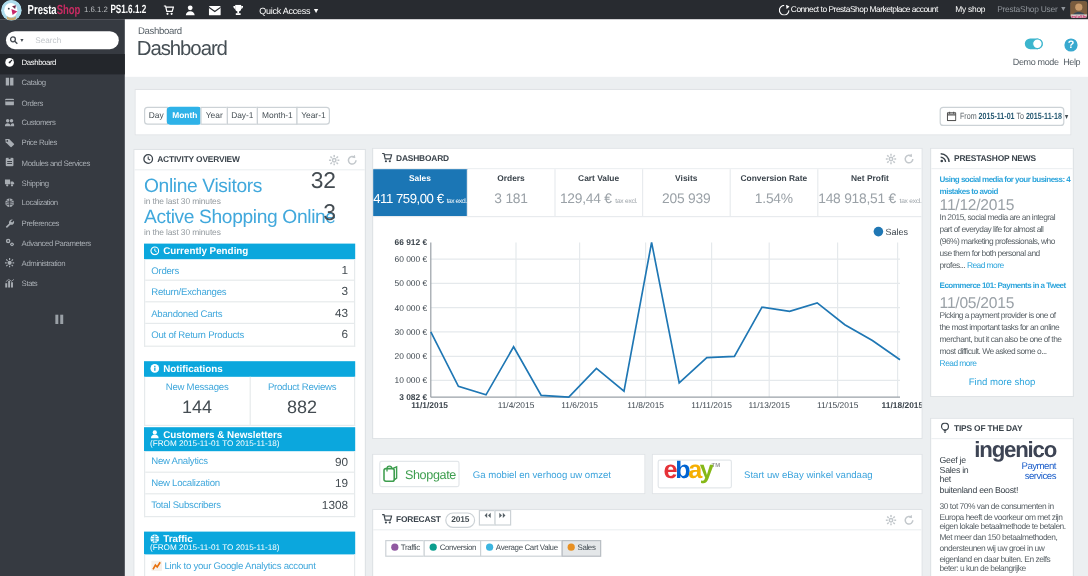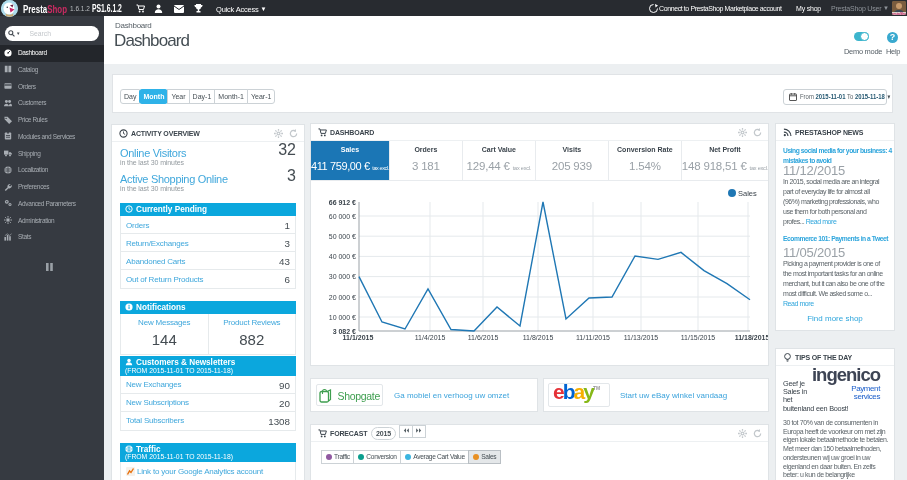--- a/index.html
+++ b/index.html
@@ -53,23 +53,23 @@
 .ptools svg{margin-left:6px;vertical-align:top}
 #panelL{left:111px;top:124px;width:194px;height:357px}
 #panelMid{left:310px;top:123px;width:459px;height:243px}
 #cardShopgate{left:310px;top:378px;width:228px;height:34px}
 #cardEbay{left:543px;top:378px;width:226px;height:34px}
 #panelForecast{left:310px;top:424px;width:459px;height:57px}
 #panelNews{left:775px;top:123px;width:120px;height:208px;overflow:hidden}
 #panelTips{left:775px;top:348px;width:120px;height:133px;overflow:hidden}
 
 .bigrow{position:relative;margin:0 8px}
-.bigrow .blabel{font-size:11px;letter-spacing:-0.3px;color:#41a8dc}
+.bigrow .blabel{font-size:16px;letter-spacing:-0.3px;color:#41a8dc}
 .bigrow .bsub{font-size:7px;letter-spacing:-0.1px;color:#939a9f}
-.bigrow .bnum{position:absolute;right:0;top:0;font-size:16px;color:#444c52}
+.bigrow .bnum{position:absolute;right:16px;top:0;font-size:19px;color:#444c52}
 .bluebar{background:#0ba7dd;color:#fff;font-size:8.2px;font-weight:bold;padding:2px 5px 1.5px;margin:0 8px;line-height:9.5px}
 .bluebar .sub{font-size:6.8px;font-weight:normal;display:block;line-height:7.5px;margin-top:-1px}
 .bluebar .bico{display:inline-block;width:8px;height:8px;vertical-align:-1px;margin-right:3px}
 .ltable{margin:0 8px;border:1px solid #e6eaec;border-top:none}
 .lrow{position:relative;height:18px;border-bottom:1px solid #e6eaec;padding:0 5px}
 .lrow:last-child{border-bottom:none}
 .lrow .ll{position:absolute;left:5px;top:4.5px;font-size:8px;letter-spacing:-0.2px;color:#41a8dc}
 .lrow .lv{position:absolute;right:5px;top:4px;font-size:9.8px;color:#444c52}
 .notif{display:flex;margin:0 8px;border:1px solid #e6eaec;border-top:none}
 .notif .ncell{flex:1;text-align:center;padding:4px 0 6px}
@@ -308,26 +308,26 @@
         <div class="nv">882</div>
       </div>
   </div>
   <div style="height:1px"></div>
   <div class="bluebar"><svg class="bico" viewBox="0 0 10 10">
         <circle cx="5" cy="3" r="2.2" fill="#fff"></circle>
         <path d="M1 9c0-2.4 1.8-3.8 4-3.8S9 6.6 9 9Z" fill="#fff"></path>
       </svg>Customers &amp; Newsletters<span class="sub">(FROM 2015-11-01 TO 2015-11-18)</span></div>
   <div class="ltable">
     <div class="lrow">
-        <span class="ll">New Exchanges</span>
+        <span class="ll">New Analytics</span>
         <span class="lv">90</span>
       </div>
     <div class="lrow">
-        <span class="ll">New Subscriptions</span>
-        <span class="lv">20</span>
+        <span class="ll">New Localization</span>
+        <span class="lv">19</span>
       </div>
     <div class="lrow">
         <span class="ll">Total Subscribers</span>
         <span class="lv">1308</span>
       </div>
   </div>
   <div style="height:12px"></div>
   <div class="bluebar"><svg class="bico" viewBox="0 0 10 10">
         <circle cx="5" cy="5" r="4.5" fill="#fff"></circle>
         <path d="M0.5 5h9M5 0.5v9M2 2c2 1.3 4 1.3 6 0M2 8c2-1.3 4-1.3 6 0" stroke="#0ba7dd" fill="none" stroke-width="0.8"></path>

